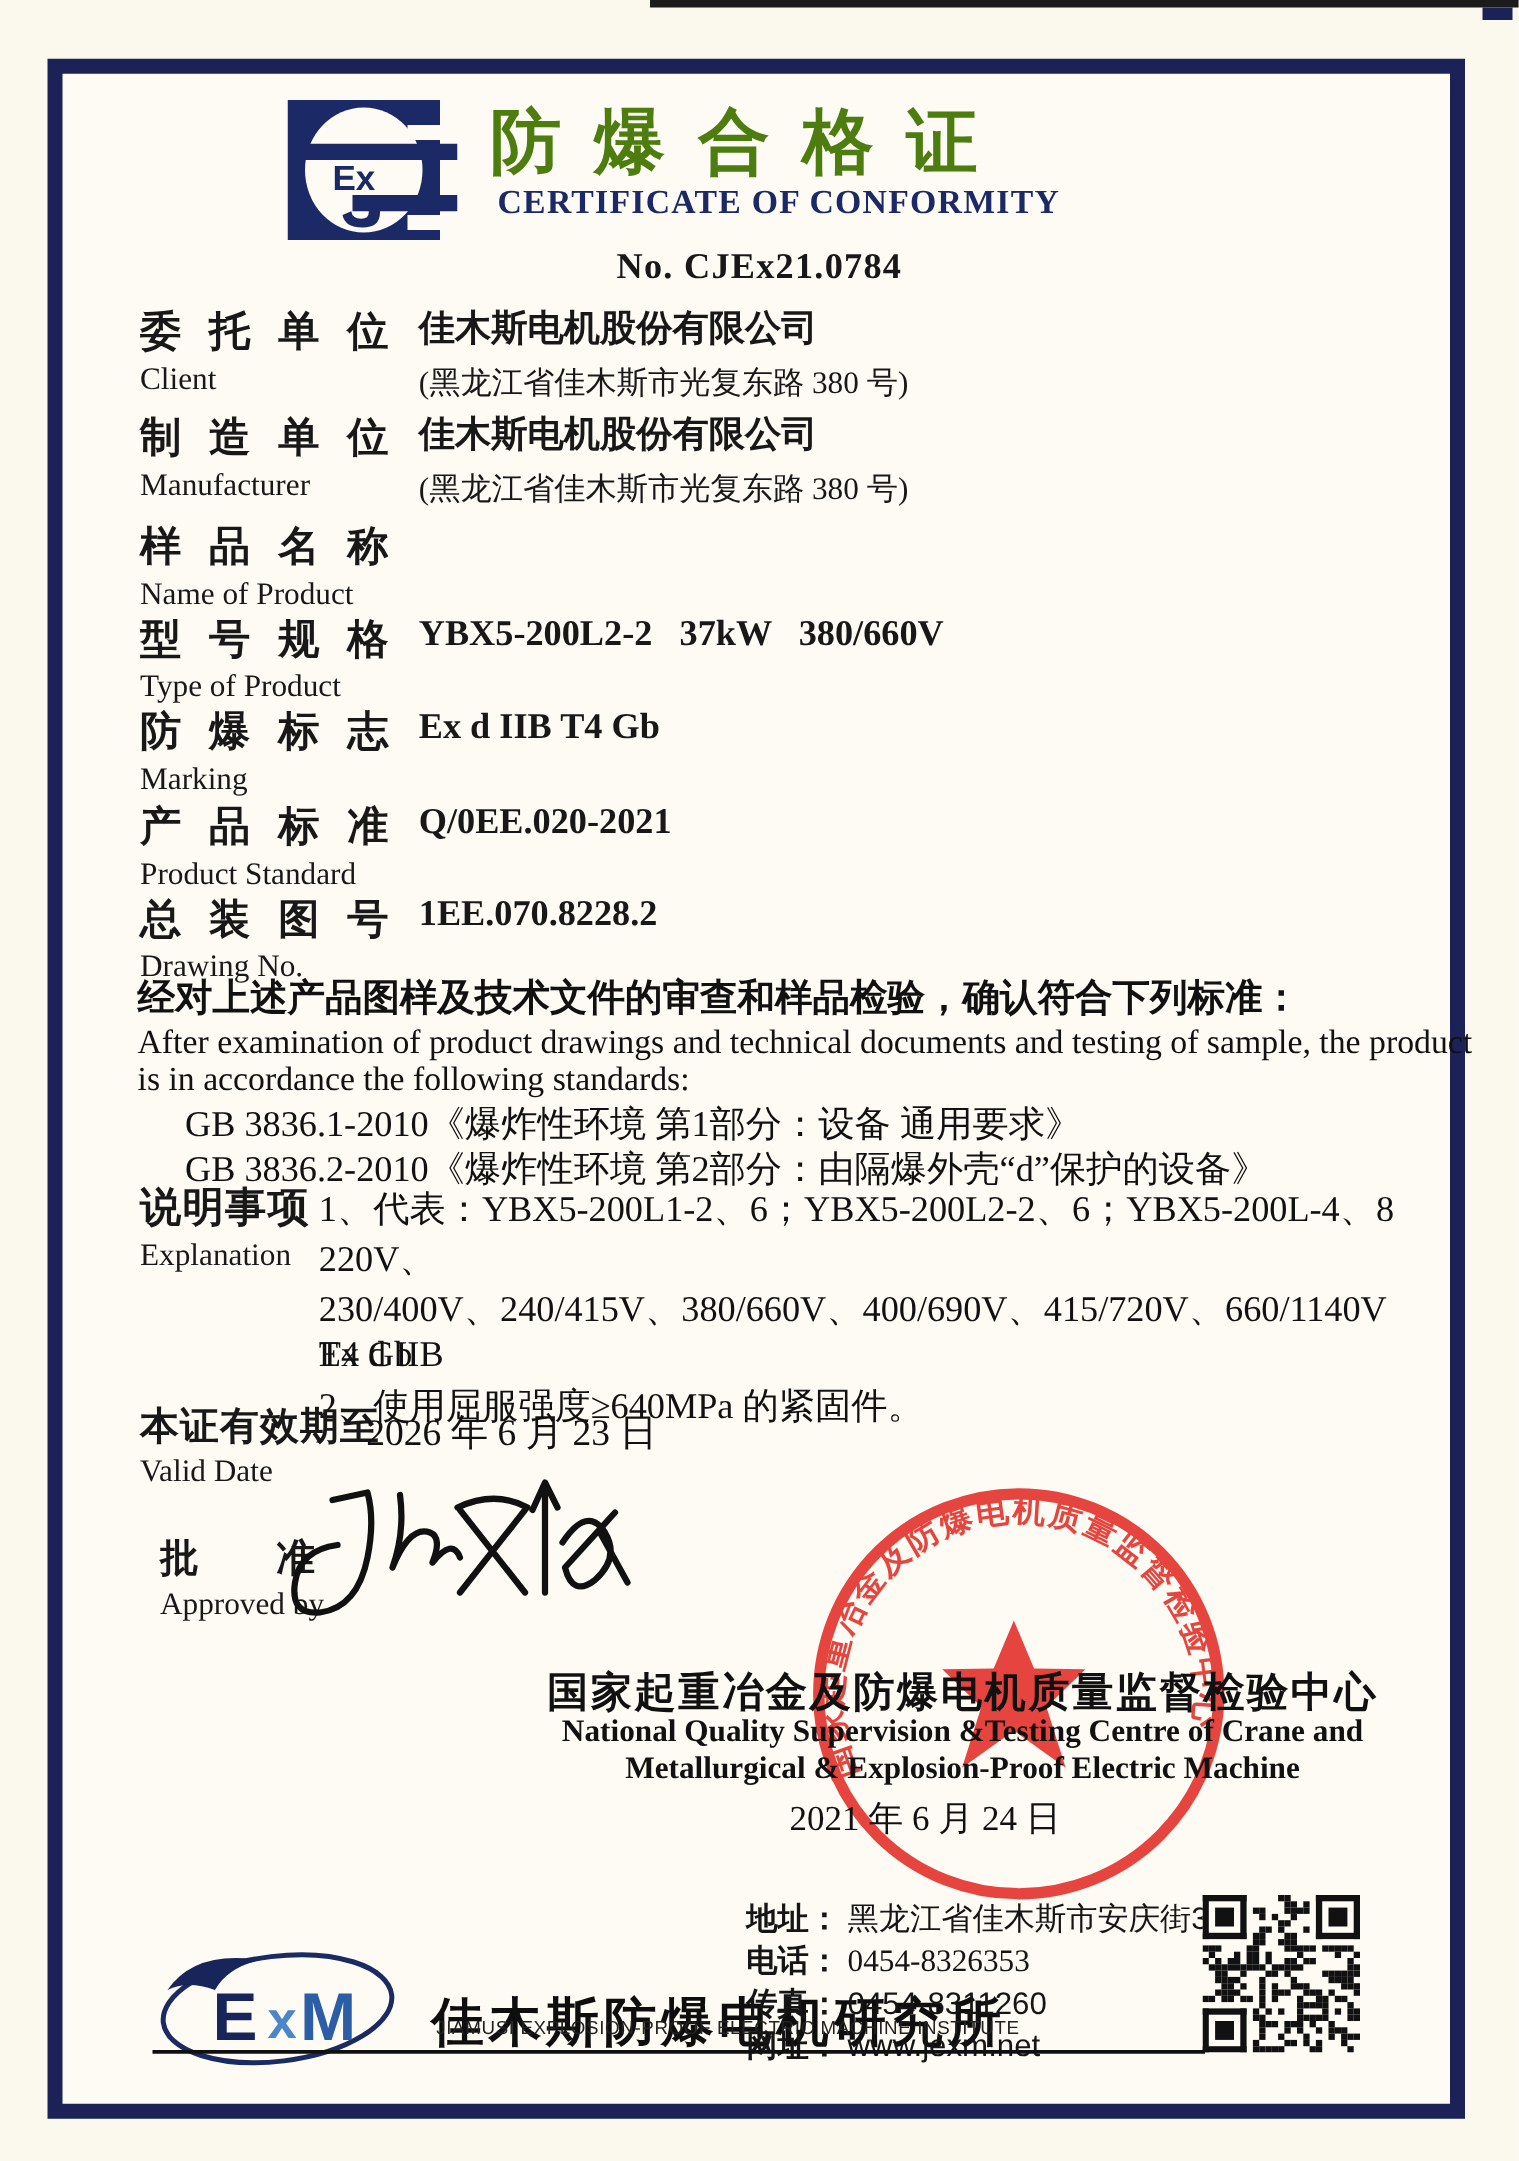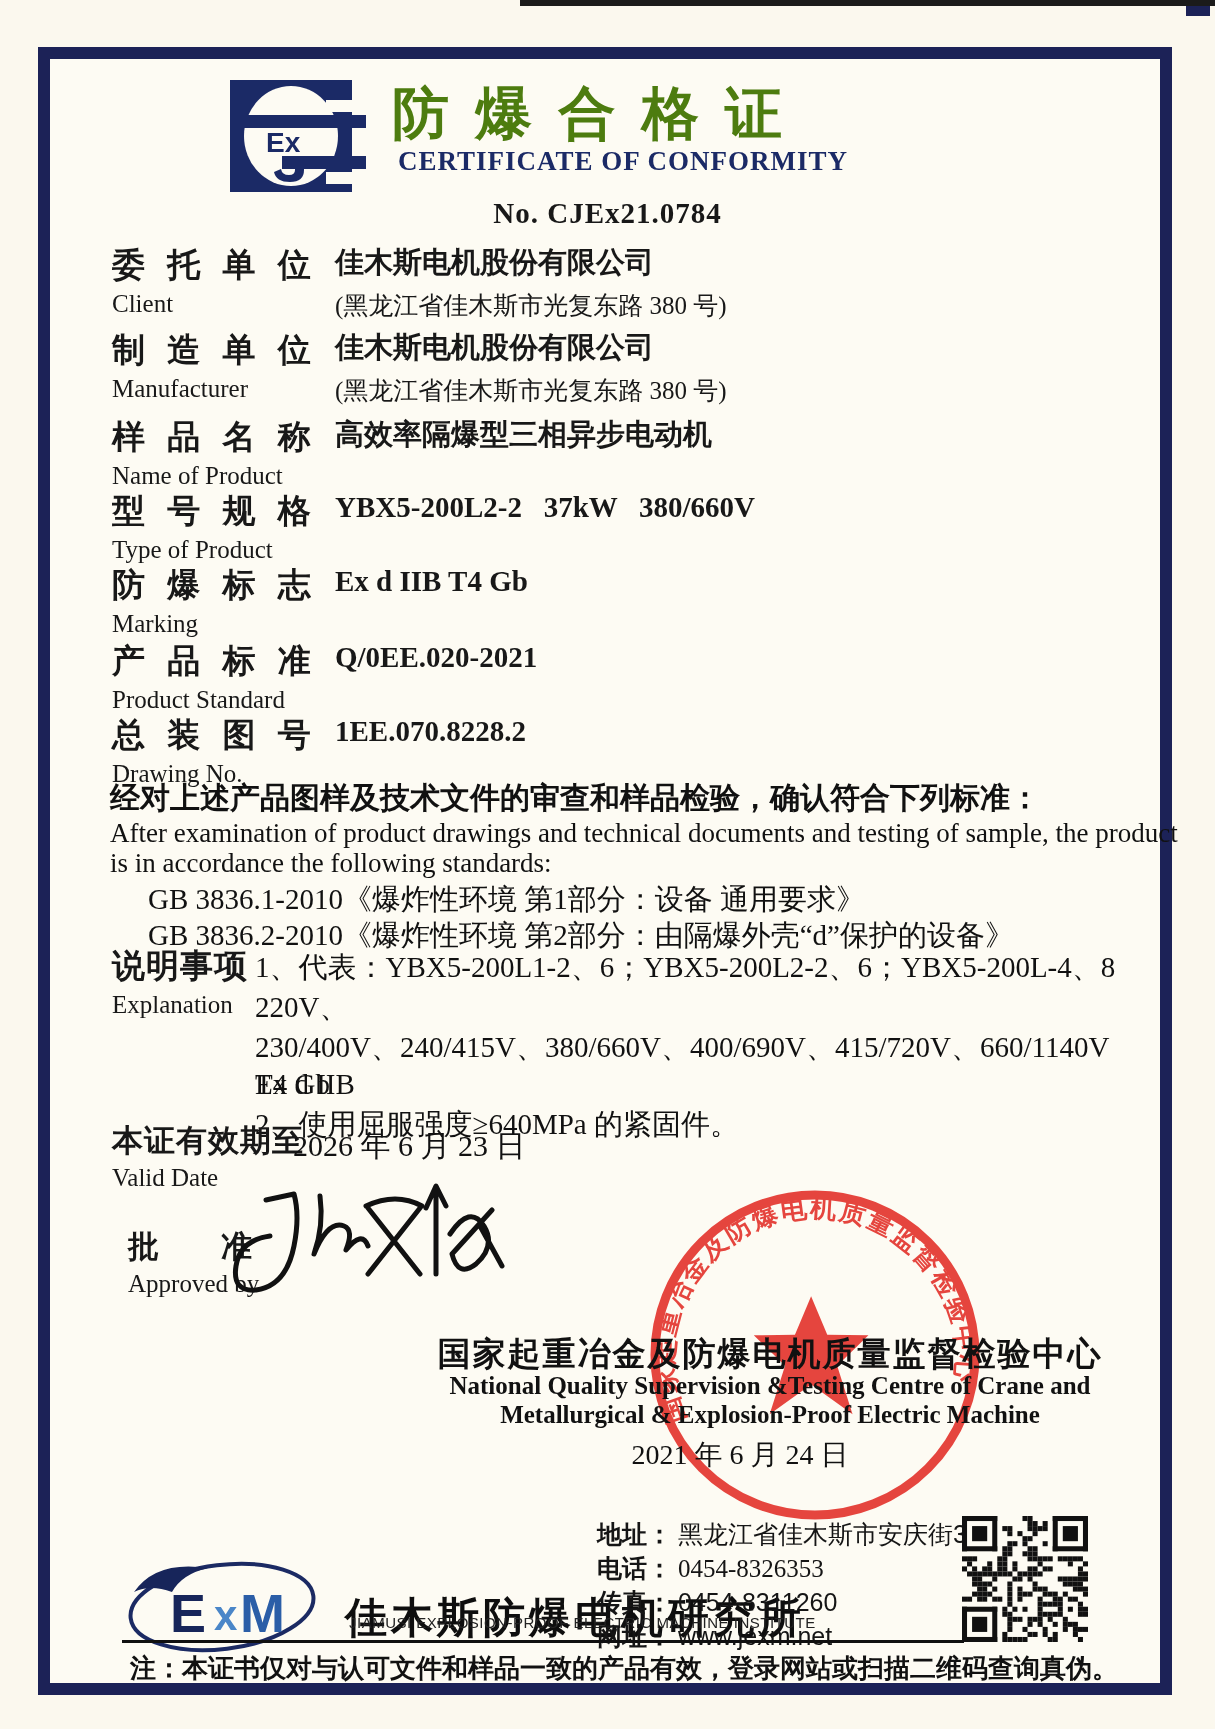--- a/index.html
+++ b/index.html
@@ -103,23 +103,20 @@
     <div class="en">Manufacturer</div>
   </div>
   <div class="fvalue" style="top:328px;">
     <div class="v1">佳木斯电机股份有限公司</div>
     <div class="v2">(黑龙江省佳木斯市光复东路 380 号)</div>
   </div>
 
   <div class="flabel" style="top:415px;">
     <div class="cn">样 品 名 称</div>
     <div class="en">Name of Product</div>
-  </div>
-  <div class="fvalue" style="top:415px;">
-    <div class="v1">高效率隔爆型三相异步电动机</div>
   </div>
 
   <div class="flabel" style="top:489px;">
     <div class="cn">型 号 规 格</div>
     <div class="en">Type of Product</div>
   </div>
   <div class="fvalue" style="top:491px;">
     <div class="v1">YBX5-200L2-2   37kW   380/660V</div>
   </div>
 
@@ -432,14 +429,13 @@
       <rect x="120.96000000000001" y="0" width="5.04" height="35.28" fill="#111"></rect>
       <rect x="100.8" y="10.08" width="15.120000000000001" height="15.120000000000001" fill="#111"></rect>
       <rect x="0" y="90.72" width="35.28" height="5.04" fill="#111"></rect>
       <rect x="0" y="120.96000000000001" width="35.28" height="5.04" fill="#111"></rect>
       <rect x="0" y="90.72" width="5.04" height="35.28" fill="#111"></rect>
       <rect x="30.240000000000002" y="90.72" width="5.04" height="35.28" fill="#111"></rect>
       <rect x="10.08" y="100.8" width="15.120000000000001" height="15.120000000000001" fill="#111"></rect>
     </svg>
 
   <div class="divider"></div>
-  <div class="note">注：本证书仅对与认可文件和样品一致的产品有效，登录网站或扫描二维码查询真伪。</div>
 </div>
 
 </body></html>

